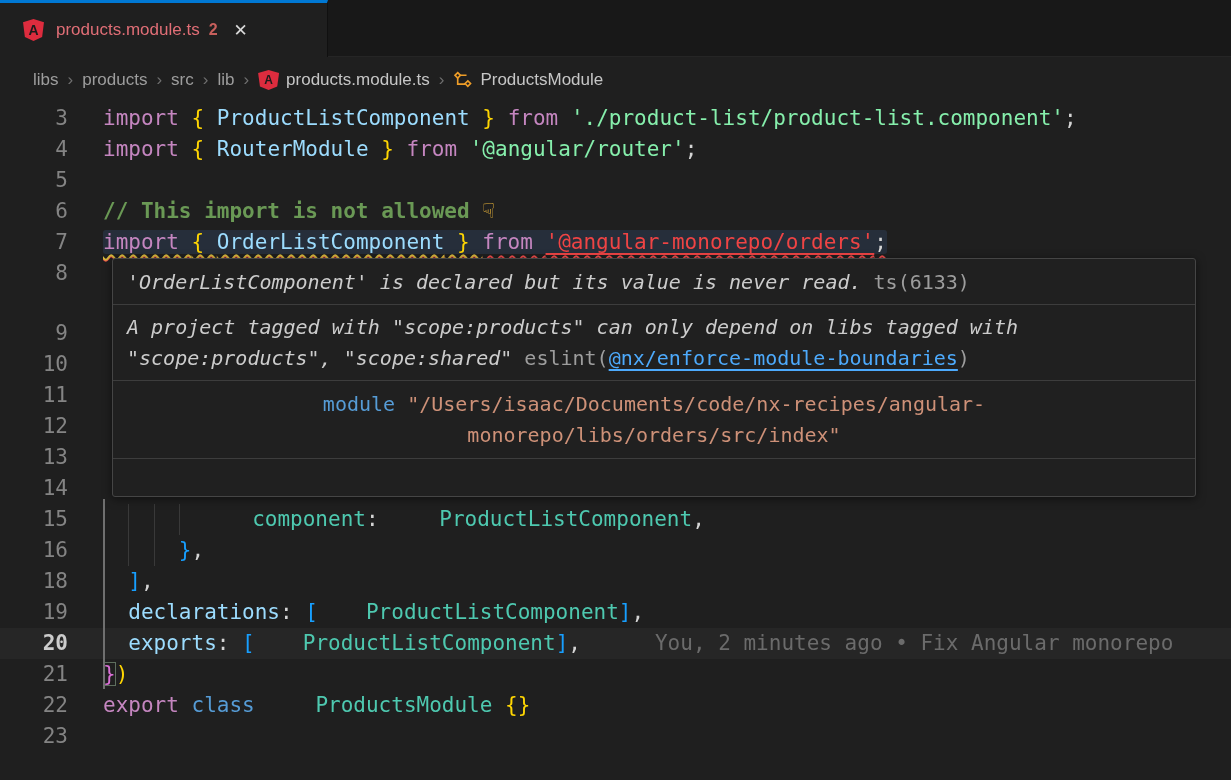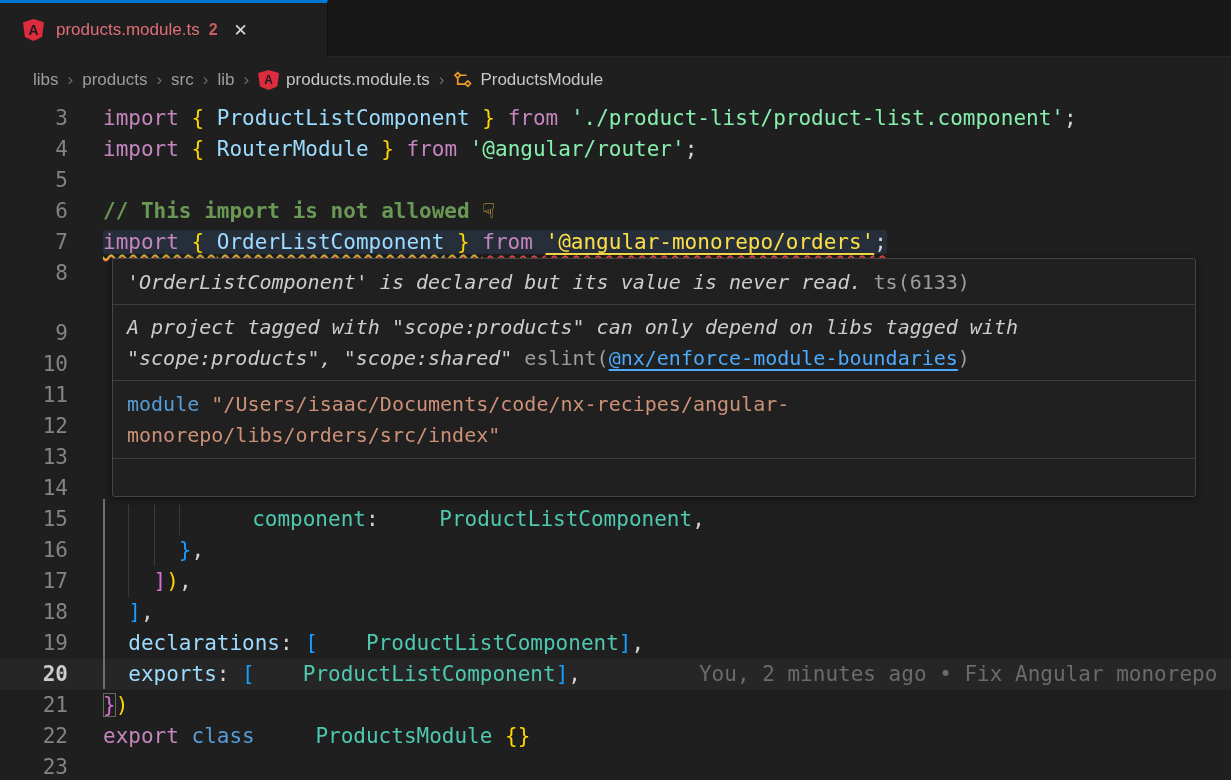--- a/index.html
+++ b/index.html
@@ -53,46 +53,46 @@
 
   
   .tk-kw   { color:#c586c0; }
   .tk-kwb  { color:#569cd6; }
   .tk-gold { color:#ffd602; }
   .tk-bblue{ color:#179fff; }
   .tk-bmag { color:#da70d6; }
   .tk-var  { color:#9cdcfe; }
   .tk-cls  { color:#4ec9b0;margin-left:48px; }
   .tk-str  { color:#86efac; }
-  .tk-slink{ color:#fde047; text-decoration:underline; text-underline-offset:4px; }
+  .tk-slink{ color:#ef4444; text-decoration:underline; text-underline-offset:4px; }
   .tk-cmt  { color:#6a9955;font-weight:bold; }
   .tk-fg   { color:#d4d4d4; }
   .tk-emo  { color:#e8b339; }
 
   .wavy-red {
     text-decoration:underline wavy #f14c4c; text-decoration-skip-ink:none;
     text-underline-offset:6px; text-decoration-thickness:1.5px;
   }
   .hl { background:rgba(72,112,170,0.20); border-radius:3px; }
   .wy { text-decoration:underline wavy #d7ba3d; text-decoration-skip-ink:none;
         text-underline-offset:5px; text-decoration-thickness:1.5px; }
   .box { outline:1px solid #5e6f5e; outline-offset:-1px; }
-  .blame { color:#6b6b6b; margin-left:118px; }
+  .blame { color:#6b6b6b; margin-left:74px; }
 
   
   .hover {
     position:absolute; left:112px; top:258px; width:1084px; height:239px;
     background:#202020; border:1px solid #454545; border-radius:3px;
     box-shadow:0 2px 10px rgba(0,0,0,0.5); z-index:10;
     font-family:"DejaVu Sans Mono",monospace; font-size:20px; overflow:hidden;
   }
   .hsec { border-bottom:1px solid #3d3d3d; padding:0 14px; white-space:pre; }
   .hsec-1 { height:46px; padding-top:8px; }
   .hsec-2 { height:76px; padding-top:7px; }
-  .hsec-3 { height:78px; padding-top:8px; }
+  .hsec-3 { height:78px; padding-top:8px;text-align:center; }
   .hline { line-height:31px; }
   .hr-fg  { color:#cccccc;font-style:italic; }
   .hr-dim { color:#9d9d9d; }
   .hr-kwb { color:#569cd6; }
   .hr-str { color:#ce9178; }
   .hr-link{ color:#4daafc; text-decoration:underline; text-underline-offset:4px; cursor:pointer; }
   .hactions {
     height:37px; line-height:36px; padding:0 18px;
     font-family:"Liberation Sans","DejaVu Sans",sans-serif; font-size:17px; color:#3f9bf4;
   }
@@ -198,24 +198,20 @@
     </div>
     <div class="row">
       <div class="num">15</div>
       <div class="code"><span class="guide" style="left: 25px;"></span><span class="guide" style="left: 51px;"></span><span class="guide" style="left: 76px;"></span><span class="tk-fg">        </span><span class="tk-cls">component</span><span class="tk-fg">: </span><span class="tk-cls">ProductListComponent</span><span class="tk-fg">,</span></div>
     </div>
     <div class="row">
       <div class="num">16</div>
       <div class="code"><span class="guide" style="left: 25px;"></span><span class="guide" style="left: 51px;"></span><span class="tk-fg">      </span><span class="tk-bblue">}</span><span class="tk-fg">,</span></div>
     </div>
     <div class="row">
-      <div class="num">17</div>
-      <div class="code"><span class="guide" style="left: 25px;"></span><span class="tk-fg">    </span><span class="tk-bmag">]</span><span class="tk-gold">)</span><span class="tk-fg">,</span></div>
-    </div>
-    <div class="row">
       <div class="num">18</div>
       <div class="code"><span class="tk-fg">  </span><span class="tk-bblue">]</span><span class="tk-fg">,</span></div>
     </div>
     <div class="row">
       <div class="num">19</div>
       <div class="code"><span class="tk-fg">  </span><span class="tk-var">declarations</span><span class="tk-fg">: </span><span class="tk-bblue">[</span><span class="tk-cls">ProductListComponent</span><span class="tk-bblue">]</span><span class="tk-fg">,</span></div>
     </div>
     <div class="row current">
       <div class="num">20</div>
       <div class="code"><span class="tk-fg">  </span><span class="tk-var">exports</span><span class="tk-fg">: </span><span class="tk-bblue">[</span><span class="tk-cls">ProductListComponent</span><span class="tk-bblue">]</span><span class="tk-fg">,</span><span class="blame">You, 2 minutes ago • Fix Angular monorepo</span></div>

